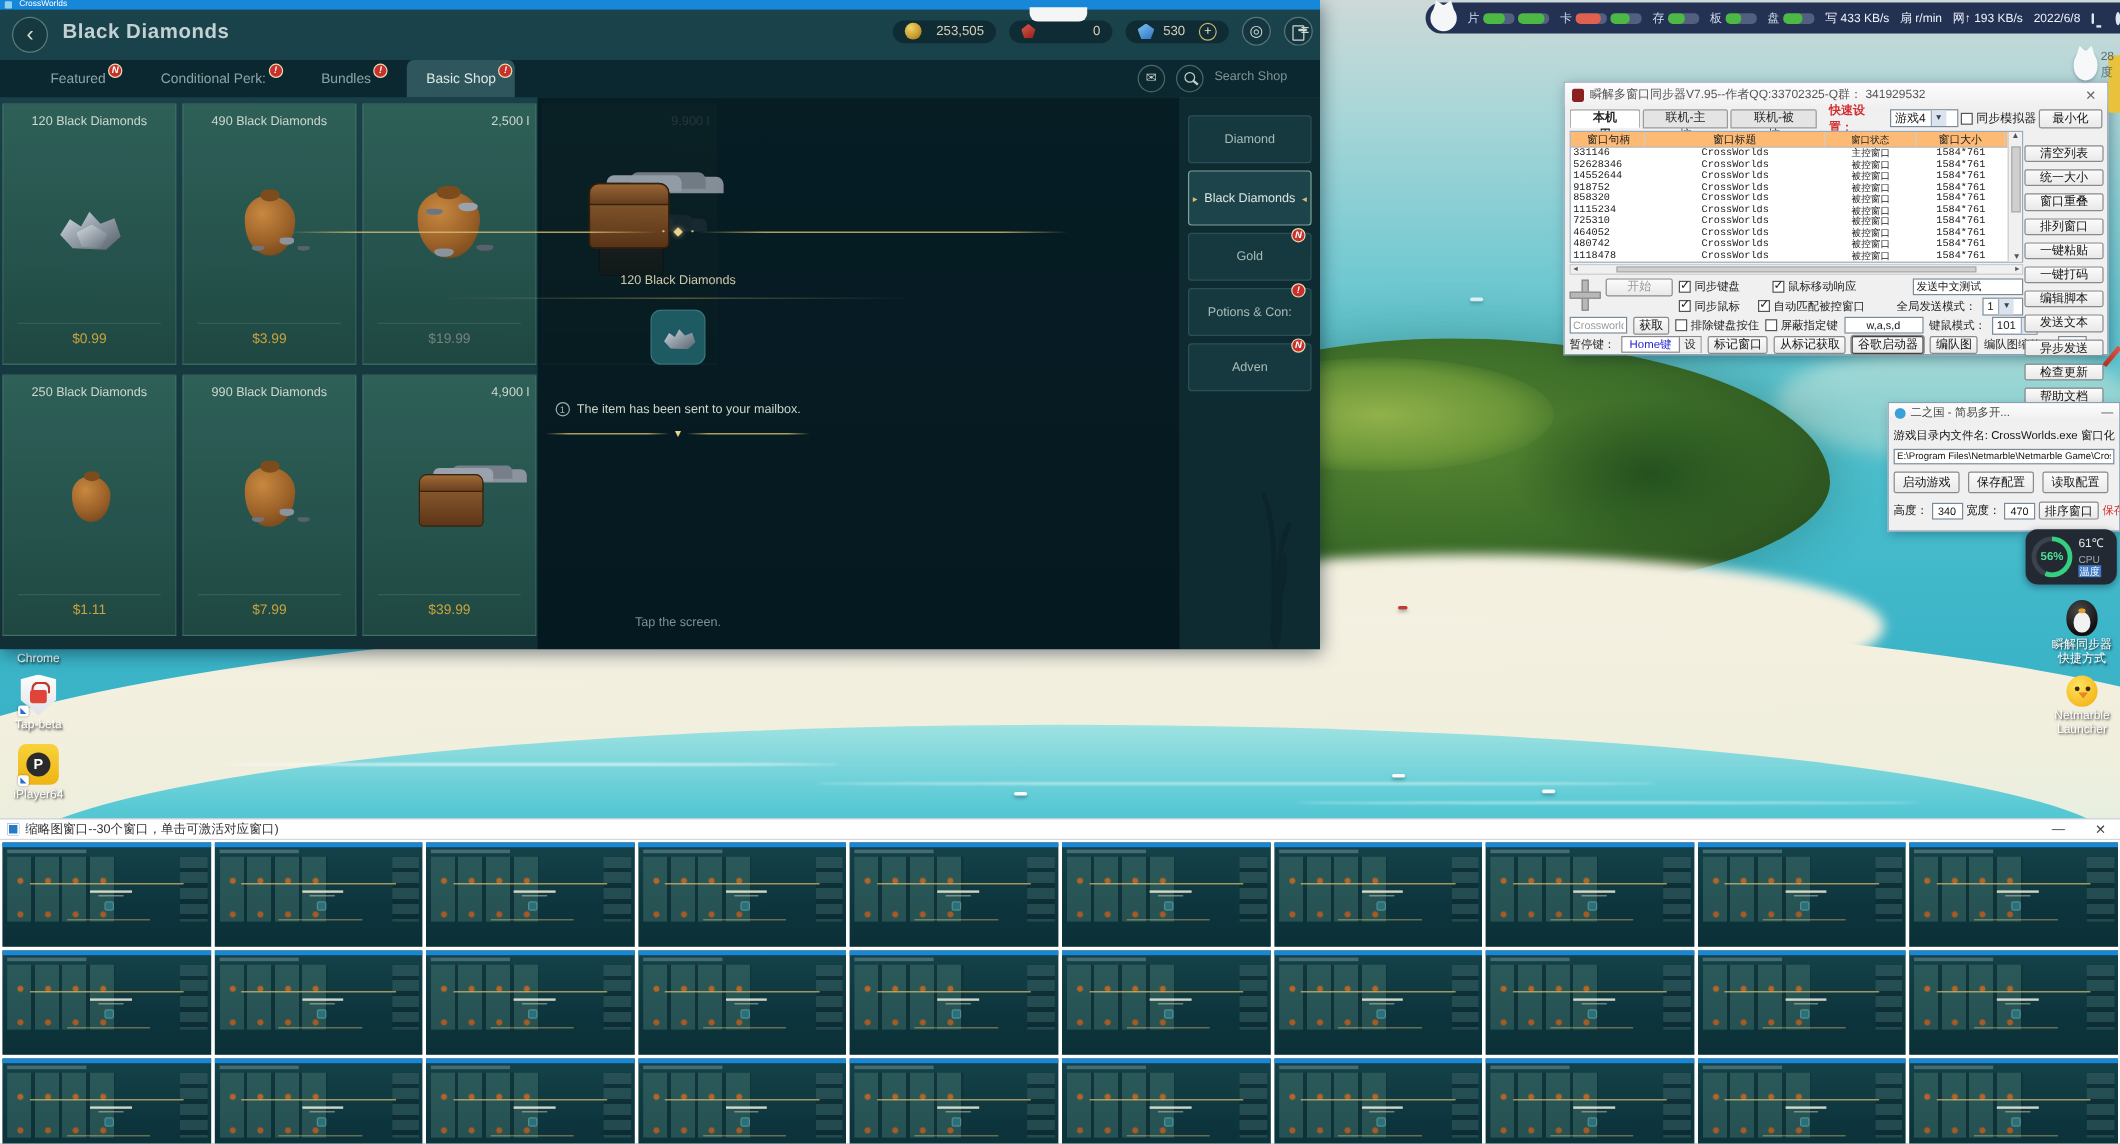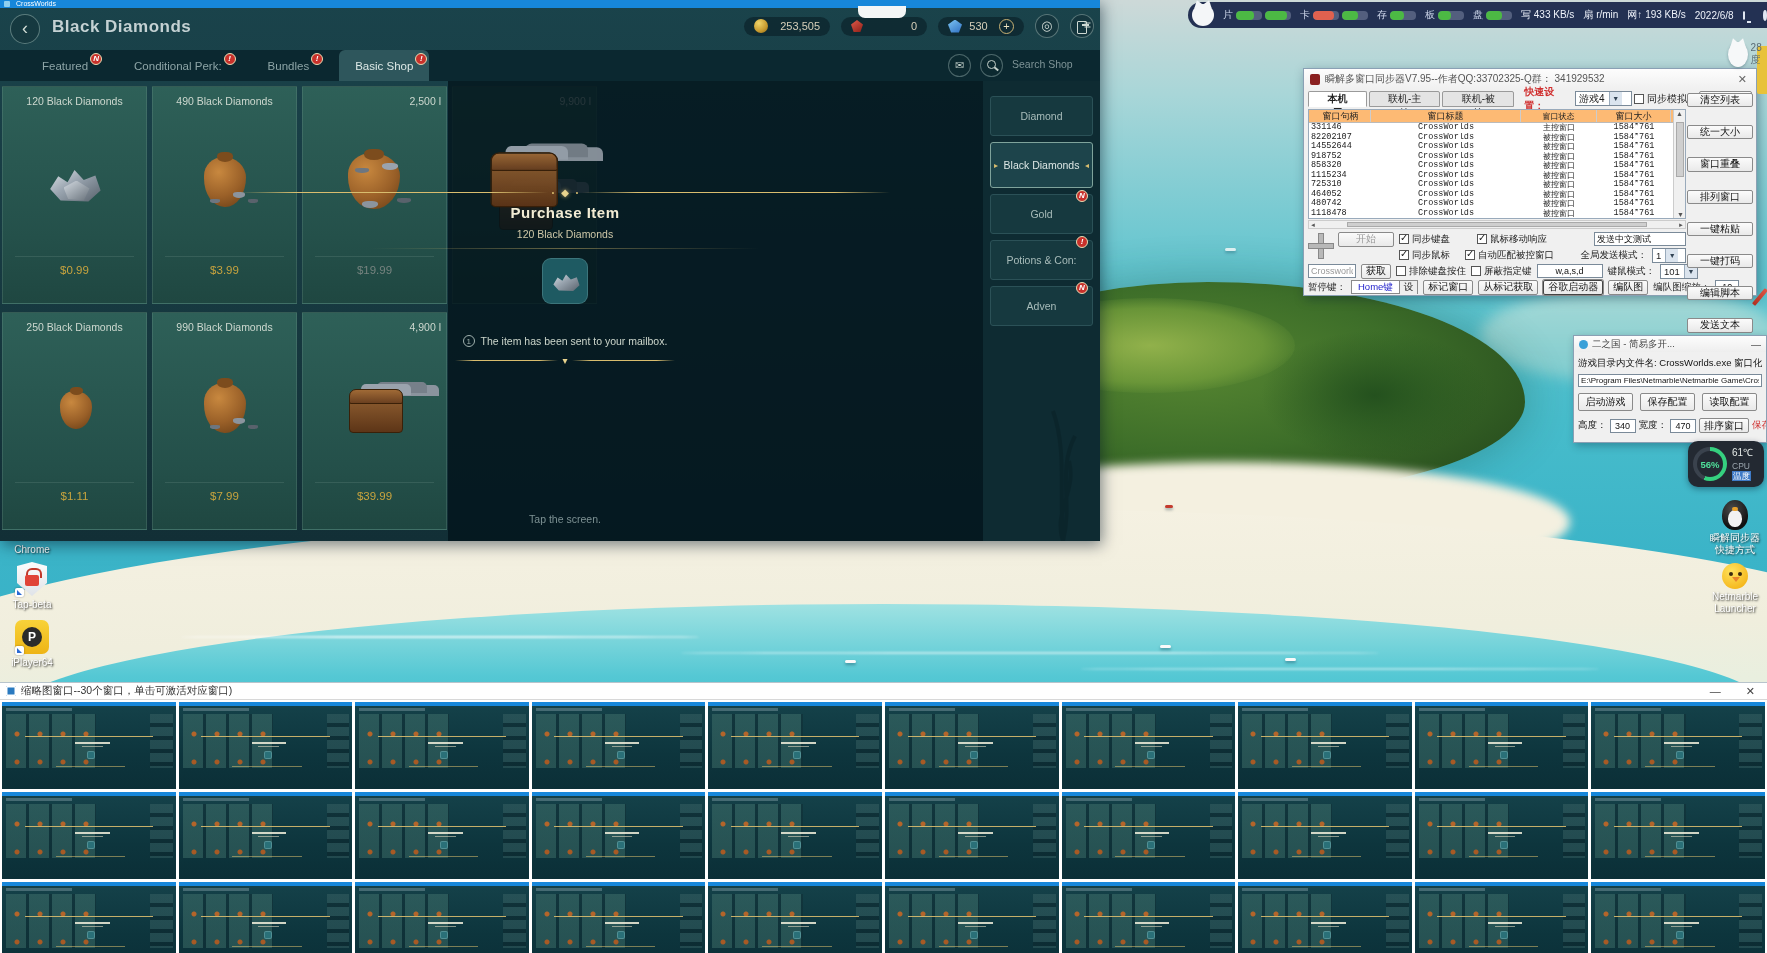--- a/index.html
+++ b/index.html
@@ -72,21 +72,21 @@
   .search-ico::after{content:"";position:absolute;left:13px;top:13px;width:5px;height:1.5px;background:#c3cfc9;transform:rotate(40deg)}
   .search-label{position:absolute;left:1012px;top:8px;font-size:10.5px;color:#7e9396}
   .gw-content{position:absolute;left:0;top:81px;width:1100px;height:460px;overflow:hidden}
 
   
   .shop-grid{position:absolute;left:2px;top:5px;width:600px;display:grid;grid-template-columns:repeat(4,145px);grid-auto-rows:218px;gap:8px 5px}
   .shop-card{background:linear-gradient(180deg,#2e6058 0%,#24504a 70%,#1f4741 100%);border:1px solid rgba(130,170,160,.22);display:flex;flex-direction:column;position:relative}
   .card-title{font-size:10.5px;color:#cdd8cf;text-align:center;margin-top:8px;white-space:nowrap;overflow:hidden}
   .t-right .card-title{text-align:right;padding-right:5px}
   .card-icon-wrap{flex:1;display:flex;align-items:center;justify-content:center}
-  .card-price{font-size:11.5px;color:#c9a43e;text-align:center;border-top:1px solid rgba(190,215,205,.13);margin:0 12px;padding:7px 0 27px}
+  .card-price{font-size:11.5px;color:#c9a43e;text-align:center;border-top:1px solid rgba(190,215,205,.13);margin:0 12px;padding:7px 0 14px}
   .card-price:empty{display:none}
   .price-dim .card-price{color:#76837f}
   .dim{filter:brightness(.85)}
 
   
   .item-icon{position:relative;width:82px;height:62px}
   .item-icon::before,.item-icon::after{content:"";position:absolute}
   .icon-diamonds::before{left:12px;top:15px;width:58px;height:38px;background:linear-gradient(145deg,#eef2f6,#9aa5b0 45%,#4e5862);clip-path:polygon(8% 62%,22% 28%,38% 44%,50% 12%,66% 38%,86% 26%,95% 66%,74% 95%,26% 92%)}
   .icon-diamonds::after{left:30px;top:30px;width:26px;height:20px;background:linear-gradient(145deg,#d2d9e0,#667079);clip-path:polygon(50% 0,100% 40%,78% 100%,18% 92%,0 35%)}
   .icon-sack::before{left:20px;top:6px;width:42px;height:50px;background:radial-gradient(circle at 35% 30%,#c8883f,#9a6028 55%,#663c15);border-radius:46% 54% 50% 50%/38% 42% 60% 58%}
@@ -158,21 +158,21 @@
   .sync-controls{position:absolute;left:4px;top:162px;width:378px;font-size:9.5px}
   .sc-row{display:flex;align-items:center;gap:5px;height:16px;white-space:nowrap}
   .crosshair{position:absolute;left:0;top:2px;width:24px;height:24px}
   .crosshair::before{content:"";position:absolute;left:10px;top:0;width:4px;height:24px;background:#b8b8b8;border:1px solid #888}
   .crosshair::after{content:"";position:absolute;left:0;top:10px;width:24px;height:4px;background:#b8b8b8;border:1px solid #888}
   .start-btn{width:56px;color:#9a9a9a}
   .gray-input{color:#999}
   .pause-key{border:1px solid #8a8a8a;background:#fff;height:14px;display:inline-flex;align-items:center}
   .pause-key .hk{color:#2222cc;font-weight:normal;padding:0 6px;font-size:9.5px}
   .pause-key .set{border-left:1px solid #8a8a8a;padding:0 4px;background:#eee}
-  .sync-sidebtns{position:absolute;right:3px;top:24px;width:66px;display:flex;flex-direction:column;gap:18px}
+  .sync-sidebtns{position:absolute;right:3px;top:52px;width:66px;display:flex;flex-direction:column;gap:6px}
   .sync-sidebtns .wbtn{height:14.2px;width:100%}
   .pencil{position:absolute;right:-6px;bottom:-12px;width:4px;height:20px;background:linear-gradient(#e05545,#b03020);transform:rotate(40deg);border-radius:1px;z-index:45}
 
   
   .launcher{position:absolute;left:1573px;top:335px;width:194px;height:108px;background:#f0f0f0;border:1px solid #8aa0b4;box-shadow:2px 3px 8px rgba(0,30,50,.3);z-index:41;font-size:9.5px;color:#111;overflow:hidden}
   .ln-titlebar{height:16px;display:flex;align-items:center;gap:4px;padding:0 5px;background:linear-gradient(#fdfdfd,#eee)}
   .ln-icon{width:9px;height:9px;border-radius:50%;background:#3aa0d8;flex:0 0 auto}
   .ln-title{flex:1;font-size:9.5px;color:#444;white-space:nowrap;overflow:hidden}
   .ln-min{color:#555;font-size:10px}
   .ln-body{padding:3px 4px}
@@ -441,21 +441,20 @@
     </div>
 
     <div class="dialog">
       <div class="orn">
         <div class="orn-line"></div>
         <span class="orn-dot">•</span>
         <span class="orn-diamond">◆</span>
         <span class="orn-dot">•</span>
         <div class="orn-line"></div>
       </div>
-      <div class="dlg-title">Purchase Item</div>
       <div class="dlg-sub">120 Black Diamonds</div>
       <div class="dlg-divider"></div>
       <div class="dlg-icon"></div>
       <div class="dlg-msg">
         <span class="info-circ">1</span>
         <span>The item has been sent to your mailbox.</span>
       </div>
       <div class="orn2">
         <div class="orn-line"></div>
         <span class="chev">▾</span>
@@ -506,21 +505,21 @@
       <div class="c3">窗口大小</div>
     </div>
     <div class="st-body">
         <div class="st-row">
         <div class="c0">331146</div>
         <div class="c1">CrossWorlds</div>
         <div class="c2">主控窗口</div>
         <div class="c3">1584*761</div>
       </div>
         <div class="st-row">
-        <div class="c0">82202107</div>
+        <div class="c0">52628346</div>
         <div class="c1">CrossWorlds</div>
         <div class="c2">被控窗口</div>
         <div class="c3">1584*761</div>
       </div>
         <div class="st-row">
         <div class="c0">14552644</div>
         <div class="c1">CrossWorlds</div>
         <div class="c2">被控窗口</div>
         <div class="c3">1584*761</div>
       </div>

